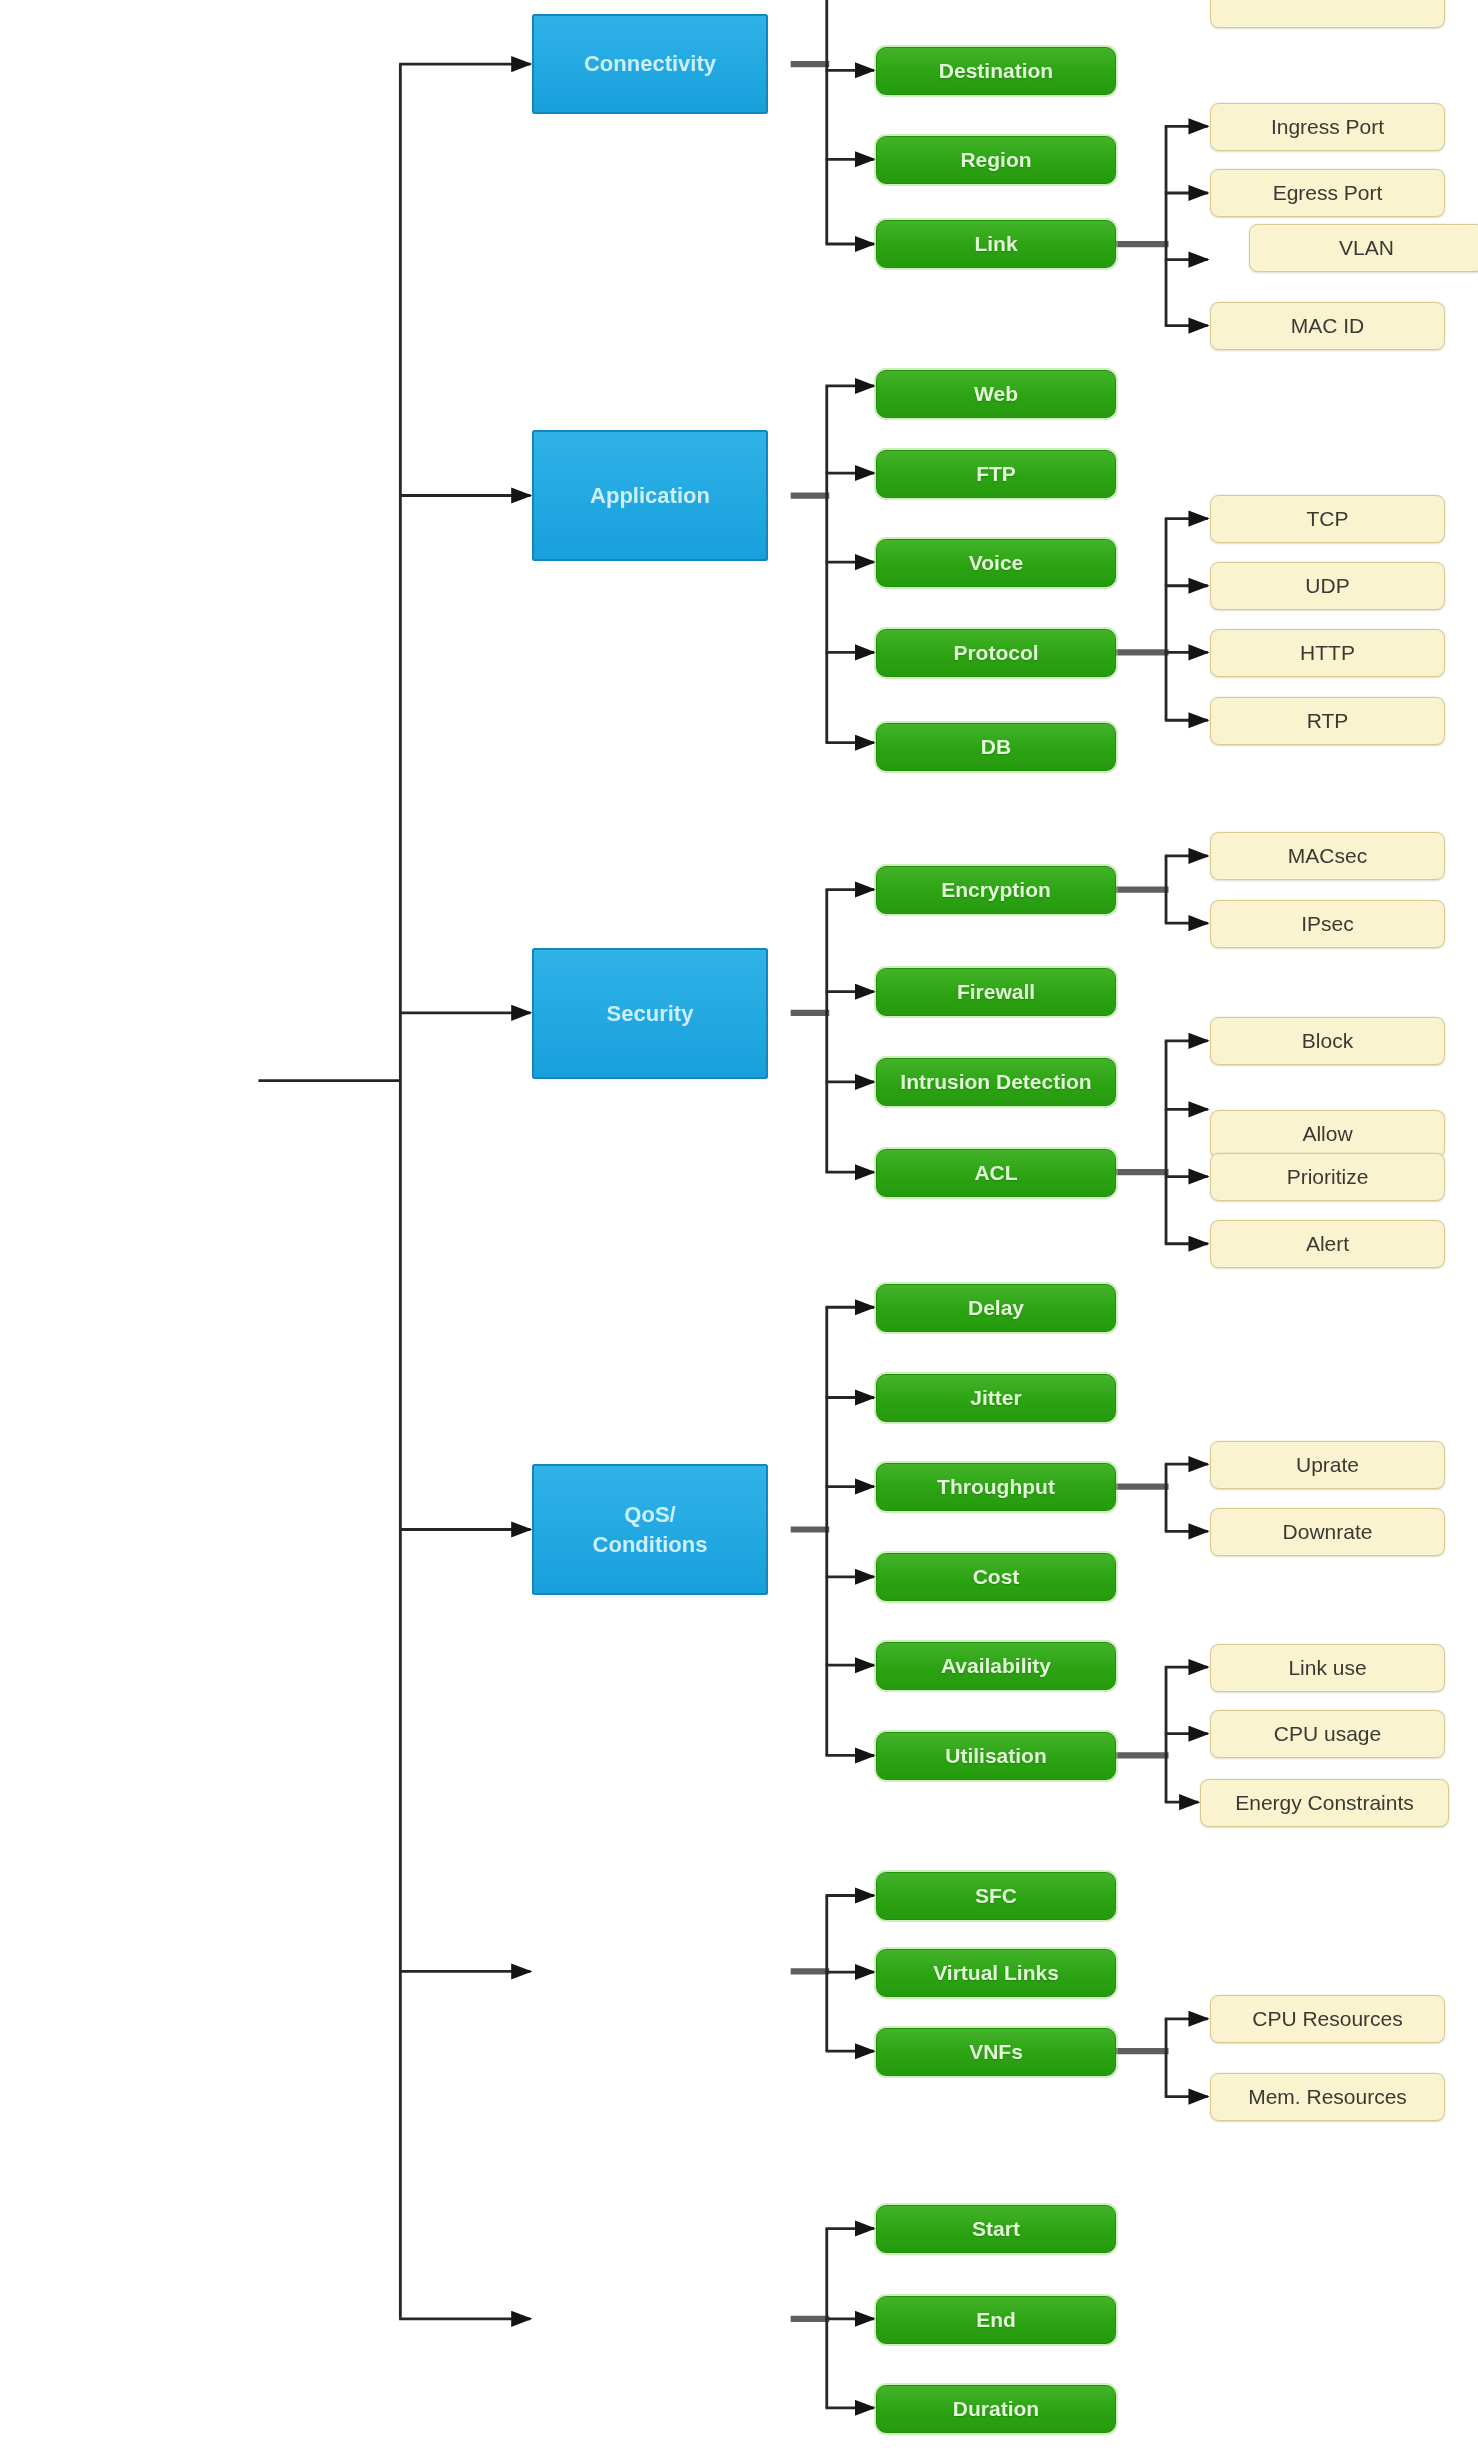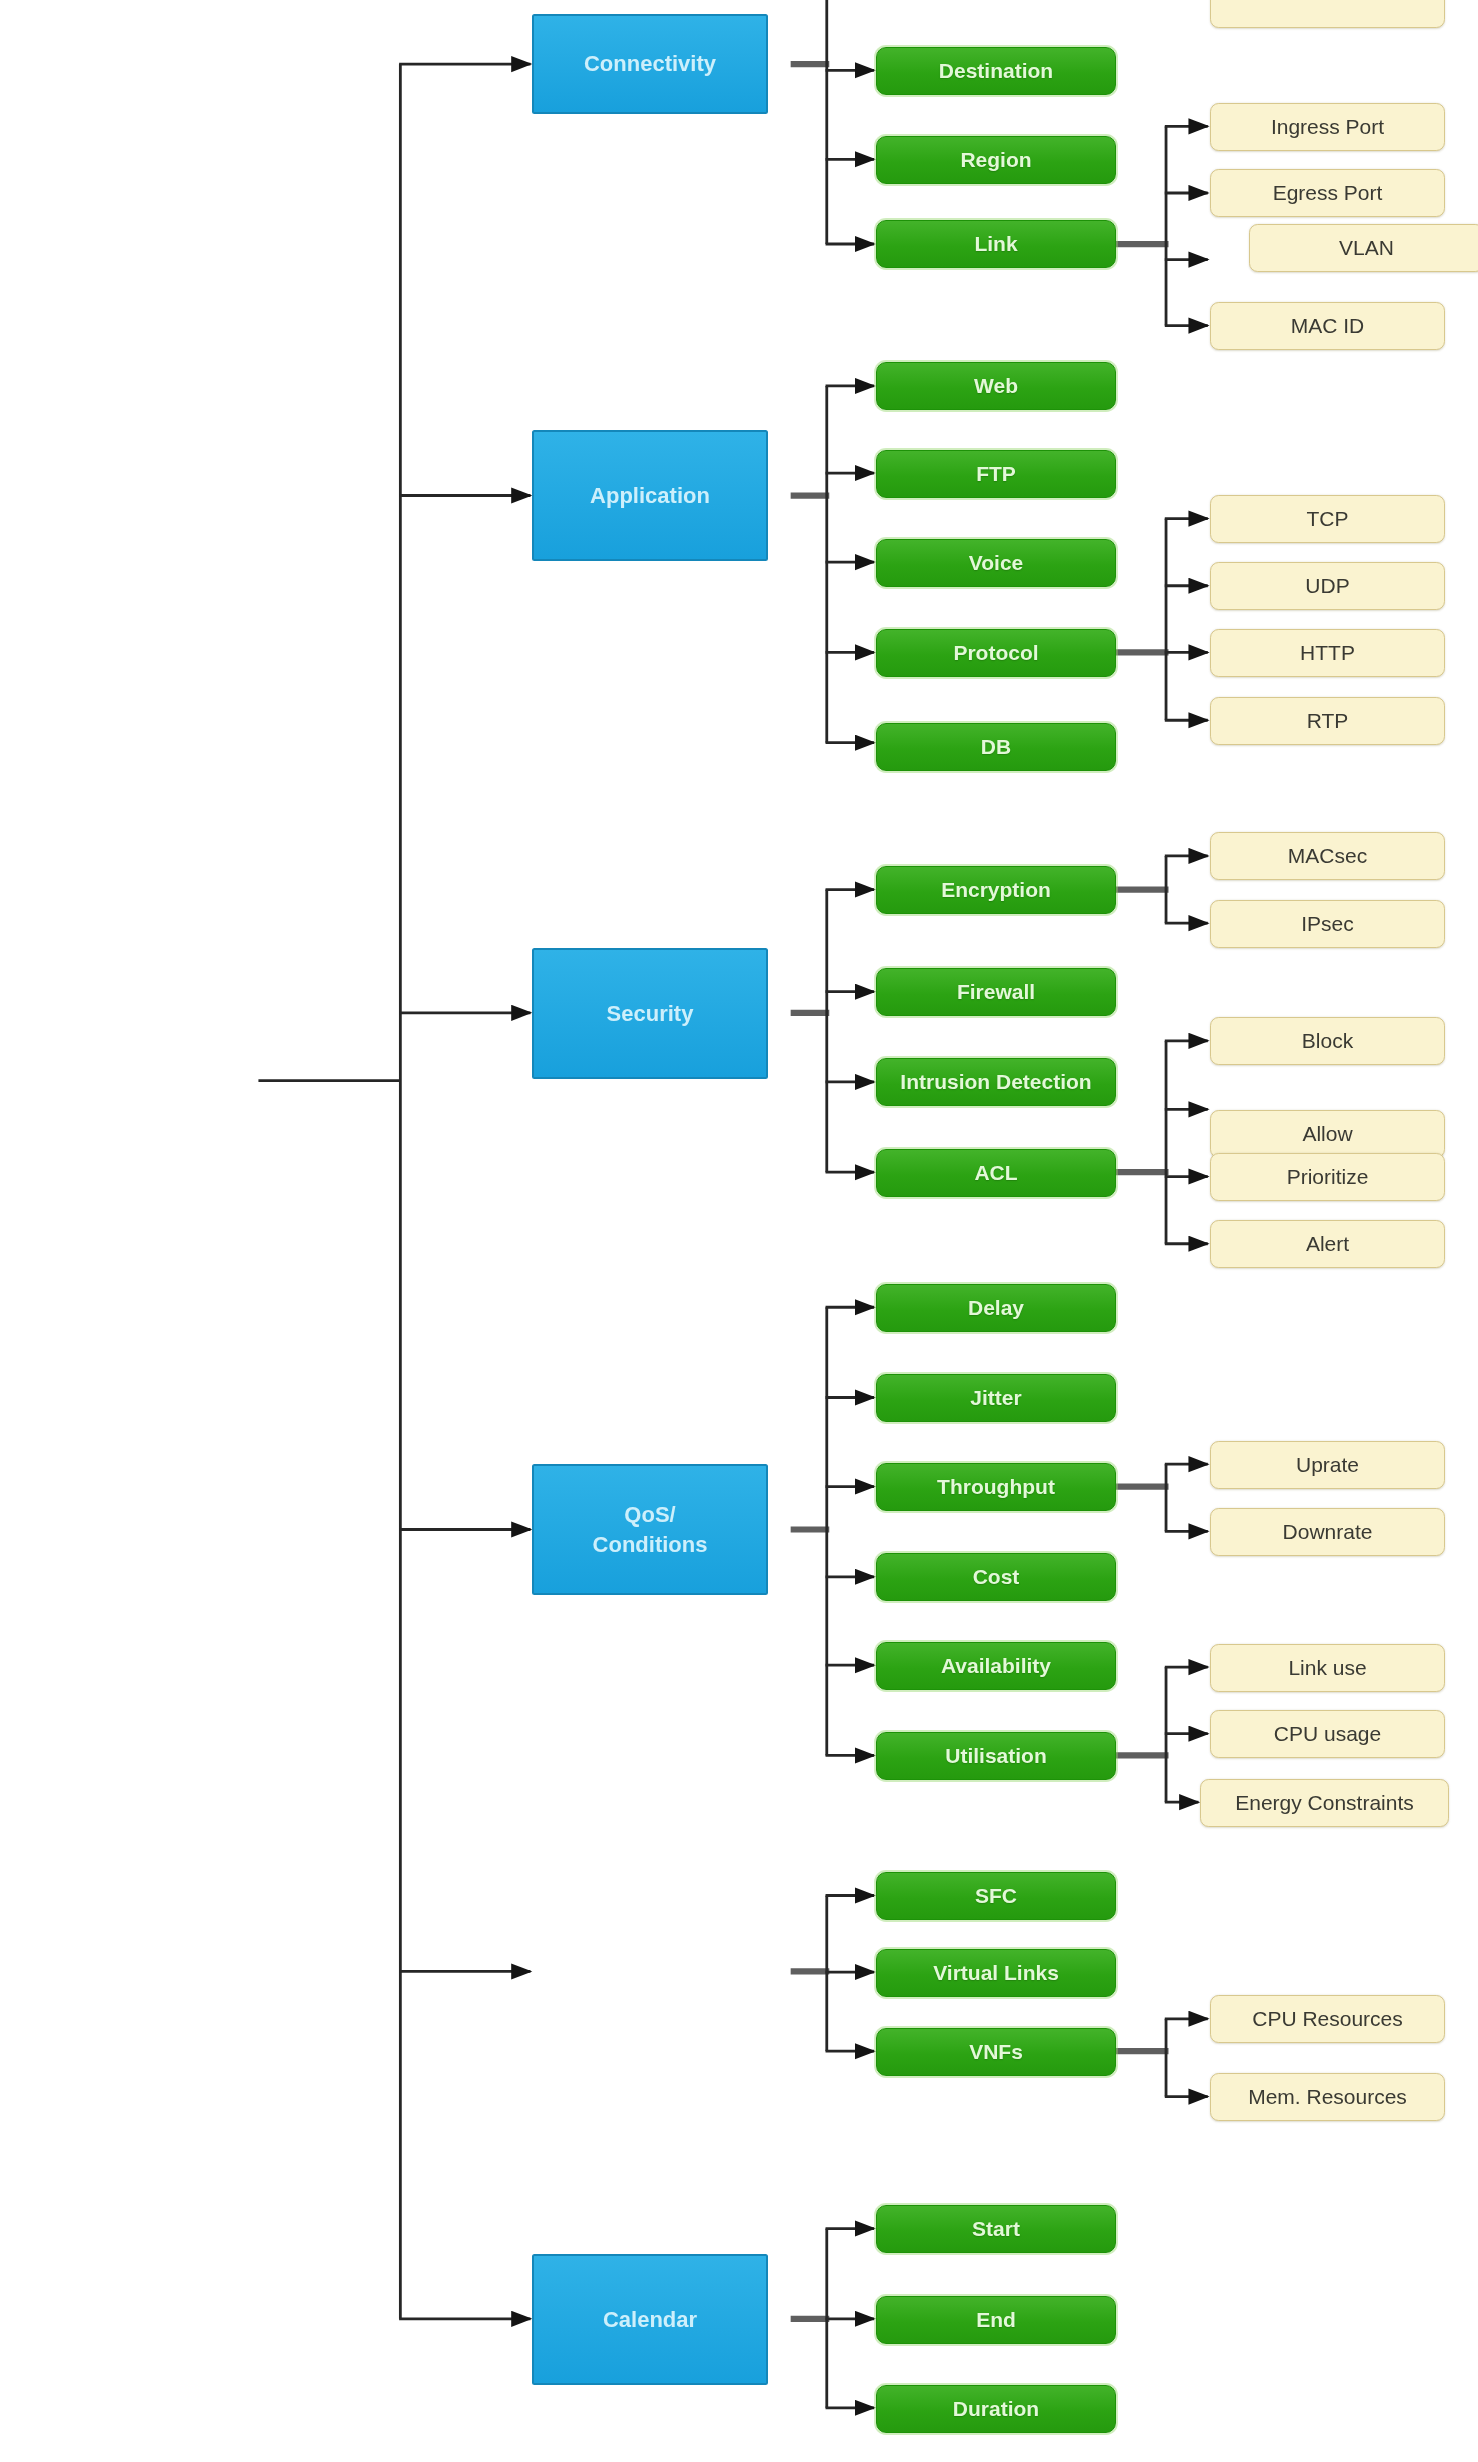--- a/index.html
+++ b/index.html
@@ -163,26 +163,25 @@
     <line class="ln" x1="1326" y1="3725" x2="1404" y2="3725" marker-end="url(#arr)"></line>
     <line class="ln" x1="1326" y1="3868" x2="1404" y2="3868" marker-end="url(#arr)"></line>
   </svg>
 
 
   <div class="box cat" style="top:14.3px;height:100px;">Connectivity</div>
   <div class="box cat" style="top:430px;">Application</div>
   <div class="box cat" style="top:948px;">Security</div>
   <div class="box cat" style="top:1464px;">QoS/
 Conditions</div>
-  <div class="box cat" style="top:2254px;">Calendar</div>
 
   <div class="box param" style="top:47px;">Destination</div>
   <div class="box param" style="top:136px;">Region</div>
   <div class="box param" style="top:220px;">Link</div>
-  <div class="box param" style="top:362px;">Web</div>
+  <div class="box param" style="top:370px;">Web</div>
   <div class="box param" style="top:450px;">FTP</div>
   <div class="box param" style="top:539px;">Voice</div>
   <div class="box param" style="top:629px;">Protocol</div>
   <div class="box param" style="top:723px;">DB</div>
   <div class="box param" style="top:866px;">Encryption</div>
   <div class="box param" style="top:968px;">Firewall</div>
   <div class="box param" style="top:1058px;">Intrusion Detection</div>
   <div class="box param" style="top:1149px;">ACL</div>
   <div class="box param" style="top:1284px;">Delay</div>
   <div class="box param" style="top:1374px;">Jitter</div>

